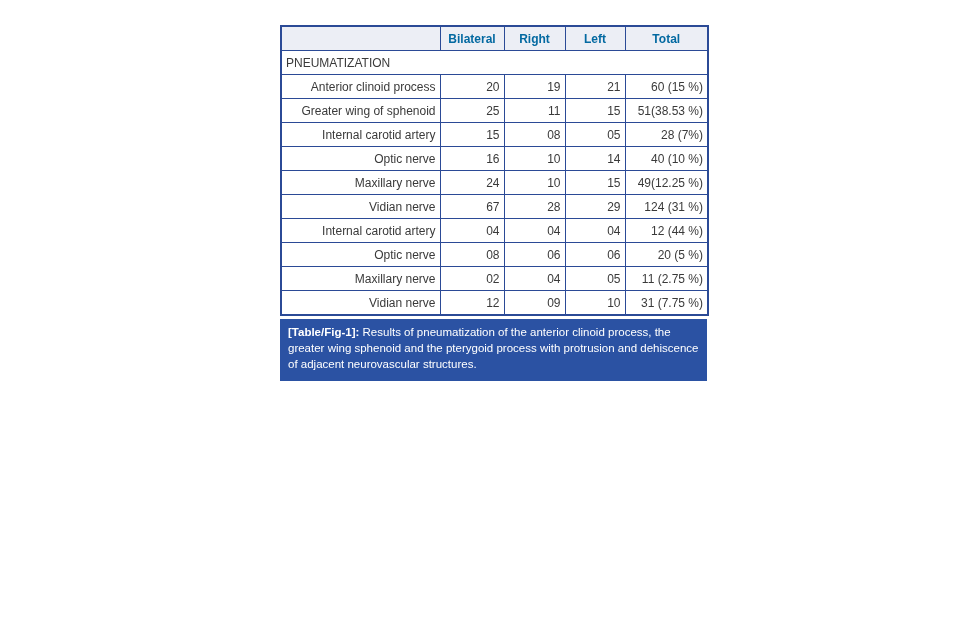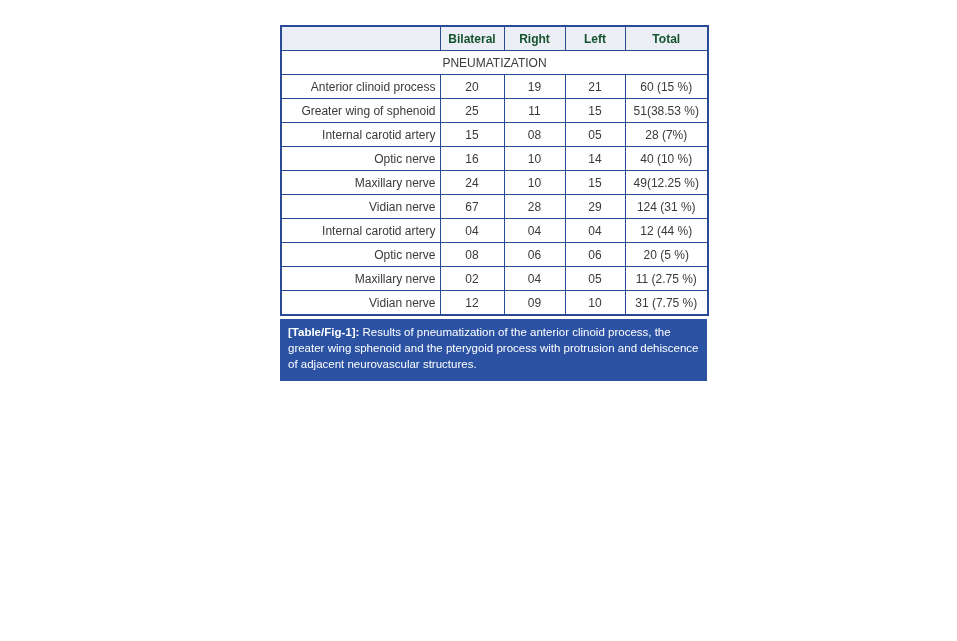--- a/index.html
+++ b/index.html
@@ -33,33 +33,33 @@
   table.results td, table.results th {
     border: 1px solid #2b4a96;
     height: 23px;
     padding: 0 4px;
     font-weight: normal;
     overflow: hidden;
     white-space: nowrap;
   }
   table.results th {
     background: #eceef5;
-    color: #14532d;
+    color: #0369a1;
     font-weight: bold;
     text-align: center;
   }
   td.label-cell {
     text-align: right;
     padding-left: 6px;
   }
   td.num-cell {
-    text-align: center;
+    text-align: right;
   }
   td.section-cell {
-    text-align: center;
+    text-align: left;
     padding-left: 6px;
     background: #ffffff;
     margin-left: 12px;
   }
   .caption-box {
     margin-top: 3px;
     background: #2b52a3;
     color: #ffffff;
     padding: 6px 8px 8px 8px;
     font-size: 11.5px;

